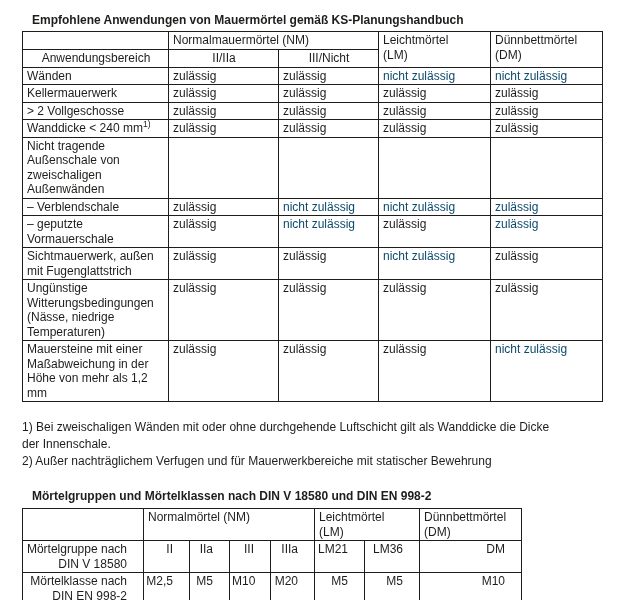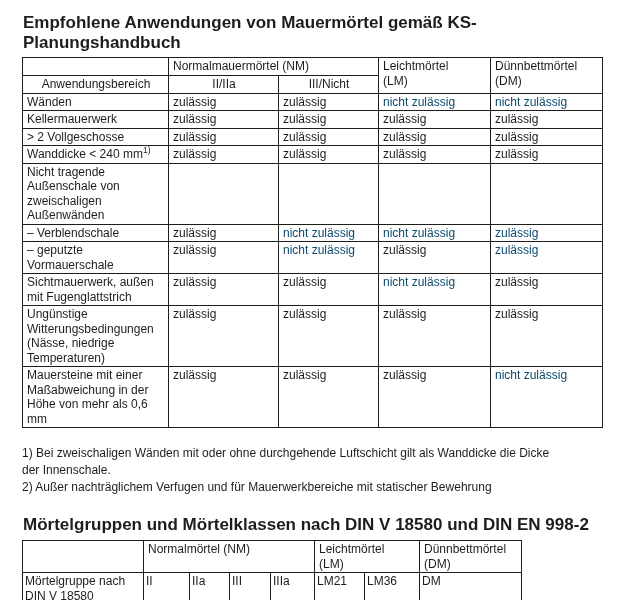--- a/index.html
+++ b/index.html
@@ -6,23 +6,23 @@
   body {
     width: 631px; height: 600px;
     background: #ffffff;
     color: #1d1d1b;
     font-family: "Liberation Sans", sans-serif;
     overflow: hidden;
   }
   .page { padding: 13px 0 0 22px; }
 
   .doc-title {
-    font-size: 17px;
+    font-size: 12px;
     font-weight: bold;
-    margin: 0 0 4px 1px;
+    margin: 0 0 4px 10px;
     color: #1d1d1b;
   }
   .doc-title.second { margin-top: 19px; margin-bottom: 5px; }
 
   table {
     border-collapse: collapse;
     table-layout: fixed;
   }
   .t1 { width: 580px; }
   .t2 { width: 499px; }
@@ -51,21 +51,21 @@
 
   .footnotes {
     margin-top: 17px;
     width: 592px;
     font-size: 12px;
     line-height: 17px;
     white-space: pre-line;
   }
 
   .t2 th { height: 28px; margin-left: 7px; }
-  .t2 td.center, .t2 td.label-col { text-align: left; padding-left: 2px; padding-right: 10px; }
+  .t2 td.center, .t2 td.label-col { text-align: right; padding-left: 2px; padding-right: 16px; }
   .t2 tbody tr { height: 29px; }
 </style>
 </head>
 <body>
 
 <div class="page">
 
   <h1 class="doc-title">Empfohlene Anwendungen von Mauermörtel gemäß KS-Planungshandbuch</h1>
 
   <table class="t1">
@@ -159,21 +159,21 @@
 (Nässe, niedrige
 Temperaturen)</td>
         <td>zulässig</td>
         <td>zulässig</td>
         <td>zulässig</td>
         <td>zulässig</td>
       </tr>
       <tr>
         <td>Mauersteine mit einer
 Maßabweichung in der
-Höhe von mehr als 0,6
+Höhe von mehr als 1,2
 mm</td>
         <td>zulässig</td>
         <td>zulässig</td>
         <td>zulässig</td>
         <td class="red">nicht zulässig</td>
       </tr>
     </tbody>
   </table>
 
   <div class="footnotes">1) Bei zweischaligen Wänden mit oder ohne durchgehende Luftschicht gilt als Wanddicke die Dicke

